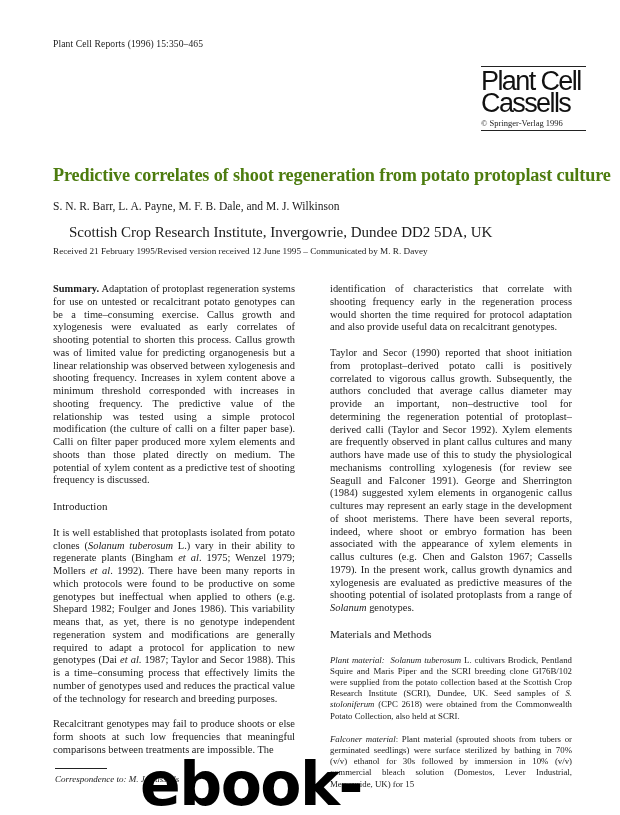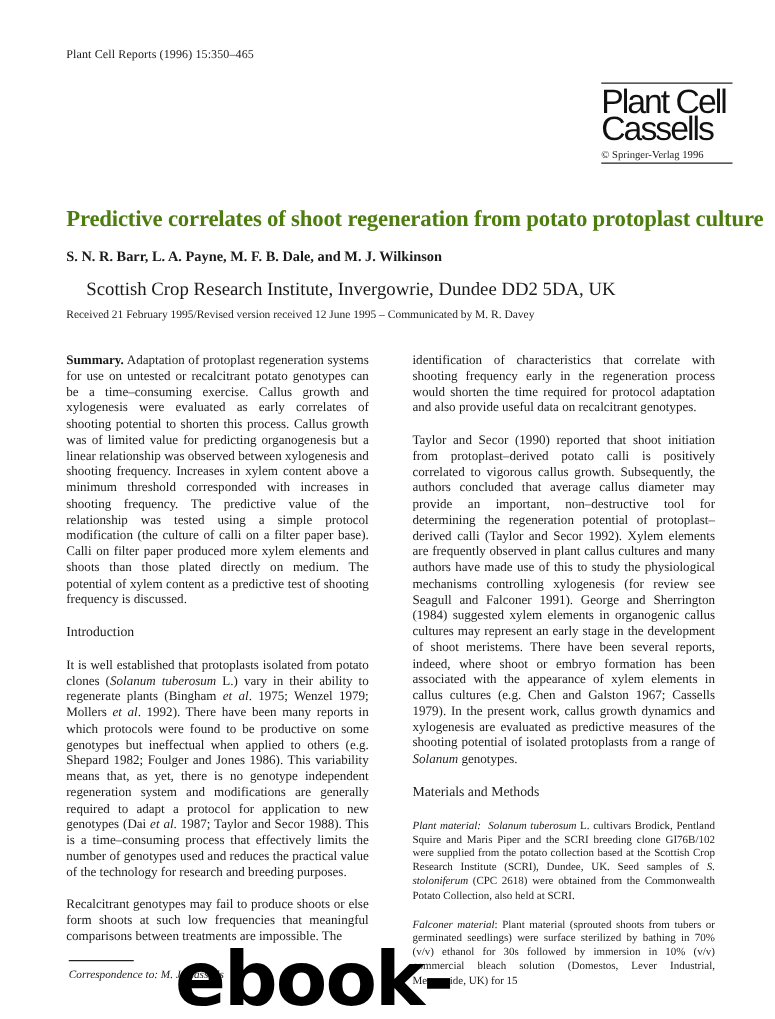--- a/index.html
+++ b/index.html
@@ -24,21 +24,21 @@
   }
   .logo-copy { font-size: 8.5px; margin-top: 4px; }
 
   .title {
     position: absolute; left: 53px; top: 165px; width: 560px;
     font-weight: bold; font-size: 18.2px; letter-spacing: -0.15px;
     color: #4d7c0f;
   }
   .authors {
     position: absolute; left: 53px; top: 200px;
-    font-weight: bold; font-size: 11.5px;
+    font-weight: normal; font-size: 11.5px;
   }
   .affil { position: absolute; left: 69px; top: 224px; font-size: 15px; }
   .received { position: absolute; left: 53px; top: 246px; font-size: 9.2px; }
 
   .col {
     position: absolute; width: 242px;
     font-size: 10.45px; line-height: 12.75px; text-align: justify;
   }
   .col p { margin: 0 0 13px 0; }
   .col-left { left: 53px; top: 283px; }

